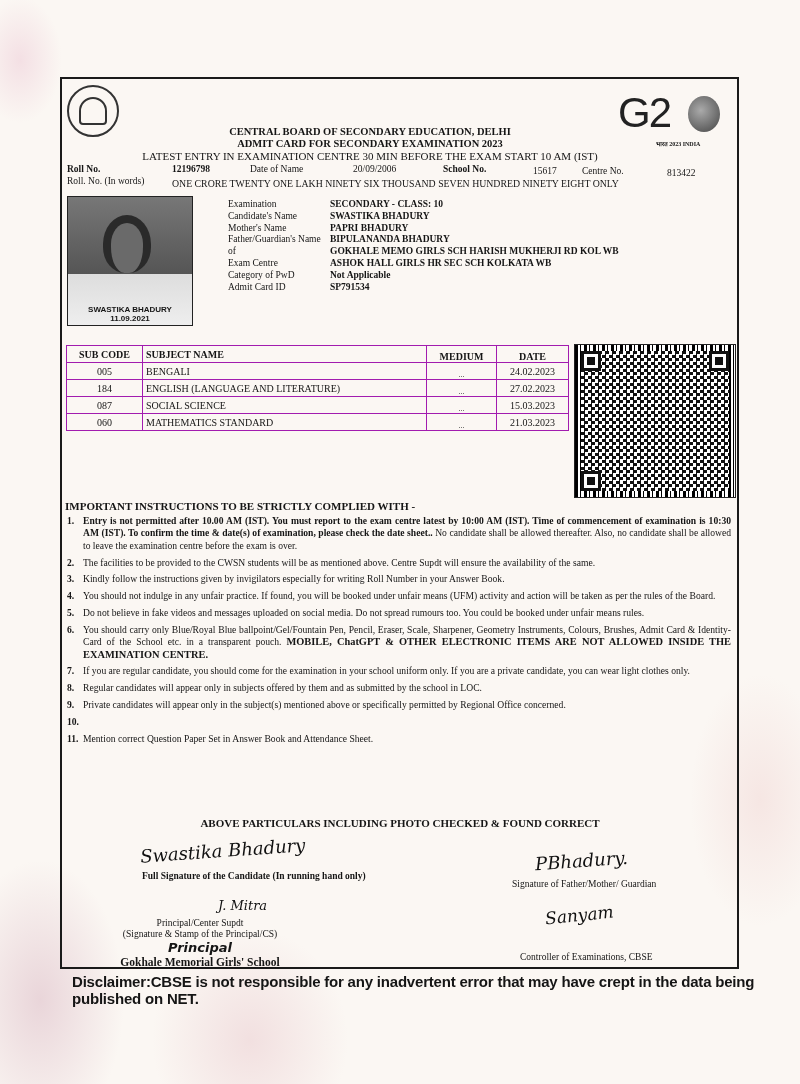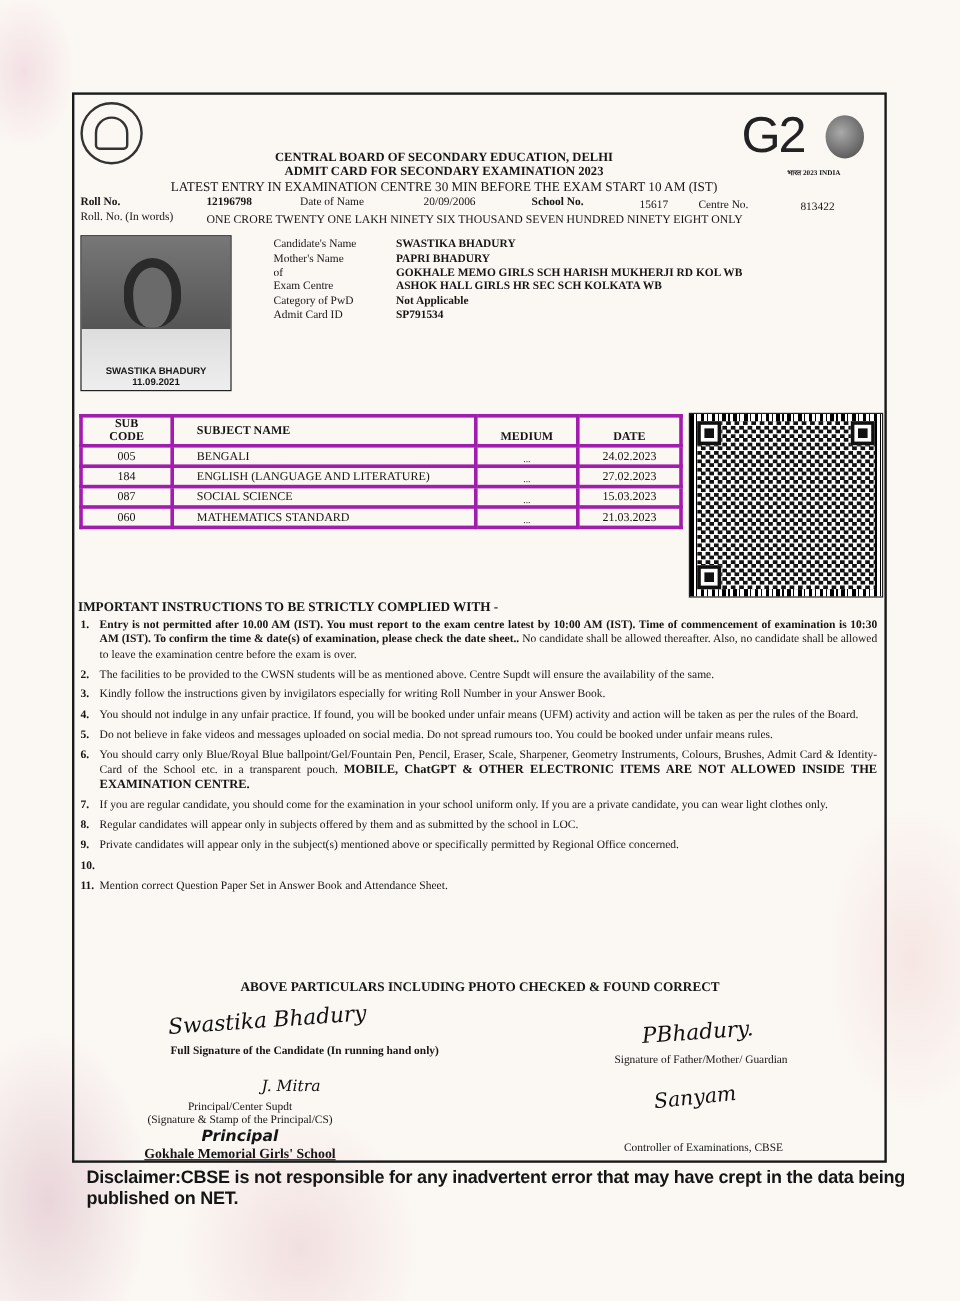--- a/index.html
+++ b/index.html
@@ -38,21 +38,21 @@
   .photo { position: absolute; left: 67px; top: 196px; width: 126px; height: 130px; border: 1px solid #222; background: linear-gradient(#777 0, #555 60%, #ddd 60%, #eee 100%); }
   .photo .face { position: absolute; left: 35px; top: 18px; width: 48px; height: 58px; border-radius: 50% 50% 45% 45%; background: #6a6a6a; border: 8px solid #2a2a2a; border-bottom: none; }
   .photo .cap { position: absolute; bottom: 2px; left: 0; right: 0; text-align: center; font-family: "Liberation Sans", sans-serif; font-weight: bold; font-size: 8px; line-height: 9px; }
 
   .info { position: absolute; left: 228px; top: 199px; font-size: 9.5px; line-height: 11.8px; }
   .info .row { display: flex; }
   .info .k { width: 102px; }
   .info .v { font-weight: bold; }
 
   table.subj { position: absolute; left: 66px; top: 345px; width: 503px; border-collapse: collapse; font-size: 10px; }
-  table.subj th, table.subj td { border: 3px solid #a21caf; padding: 0 19px; height: 17px; }
+  table.subj th, table.subj td { border: 1px solid #a21caf; padding: 0 3px; height: 17px; }
   table.subj th { font-weight: bold; }
   table.subj td.c { text-align: center; }
   table.subj td.m { text-align: center; vertical-align: bottom; font-size: 8px; }
 
   .qr { position: absolute; left: 574px; top: 344px; width: 162px; height: 154px; border: 1px solid #222; padding: 6px;
     background:
       repeating-linear-gradient(90deg, #000 0 3px, #fff 3px 5px, #000 5px 6px, #fff 6px 9px),
       #fff; }
   .qr .grid { width: 100%; height: 100%; background:
       repeating-conic-gradient(#111 0 25%, #fff 0 50%) 0 0/7px 7px; }
@@ -106,26 +106,34 @@
 <div class="photo">
   <div class="face"></div>
   <div class="cap">
     <div>SWASTIKA BHADURY</div>
     <div>11.09.2021</div>
   </div>
 </div>
 
 <div class="info">
   <div class="row">
+      <span class="k">Examination</span>
+      <span class="v">SECONDARY - CLASS: 10</span>
+    </div>
+  <div class="row">
       <span class="k">Candidate's Name</span>
       <span class="v">SWASTIKA BHADURY</span>
     </div>
   <div class="row">
       <span class="k">Mother's Name</span>
       <span class="v">PAPRI BHADURY</span>
+    </div>
+  <div class="row">
+      <span class="k">Father/Guardian's Name</span>
+      <span class="v">BIPULANANDA BHADURY</span>
     </div>
   <div class="row">
       <span class="k">of</span>
       <span class="v">GOKHALE MEMO GIRLS SCH HARISH MUKHERJI RD KOL WB</span>
     </div>
   <div class="row">
       <span class="k">Exam Centre</span>
       <span class="v">ASHOK HALL GIRLS HR SEC SCH KOLKATA WB</span>
     </div>
   <div class="row">

